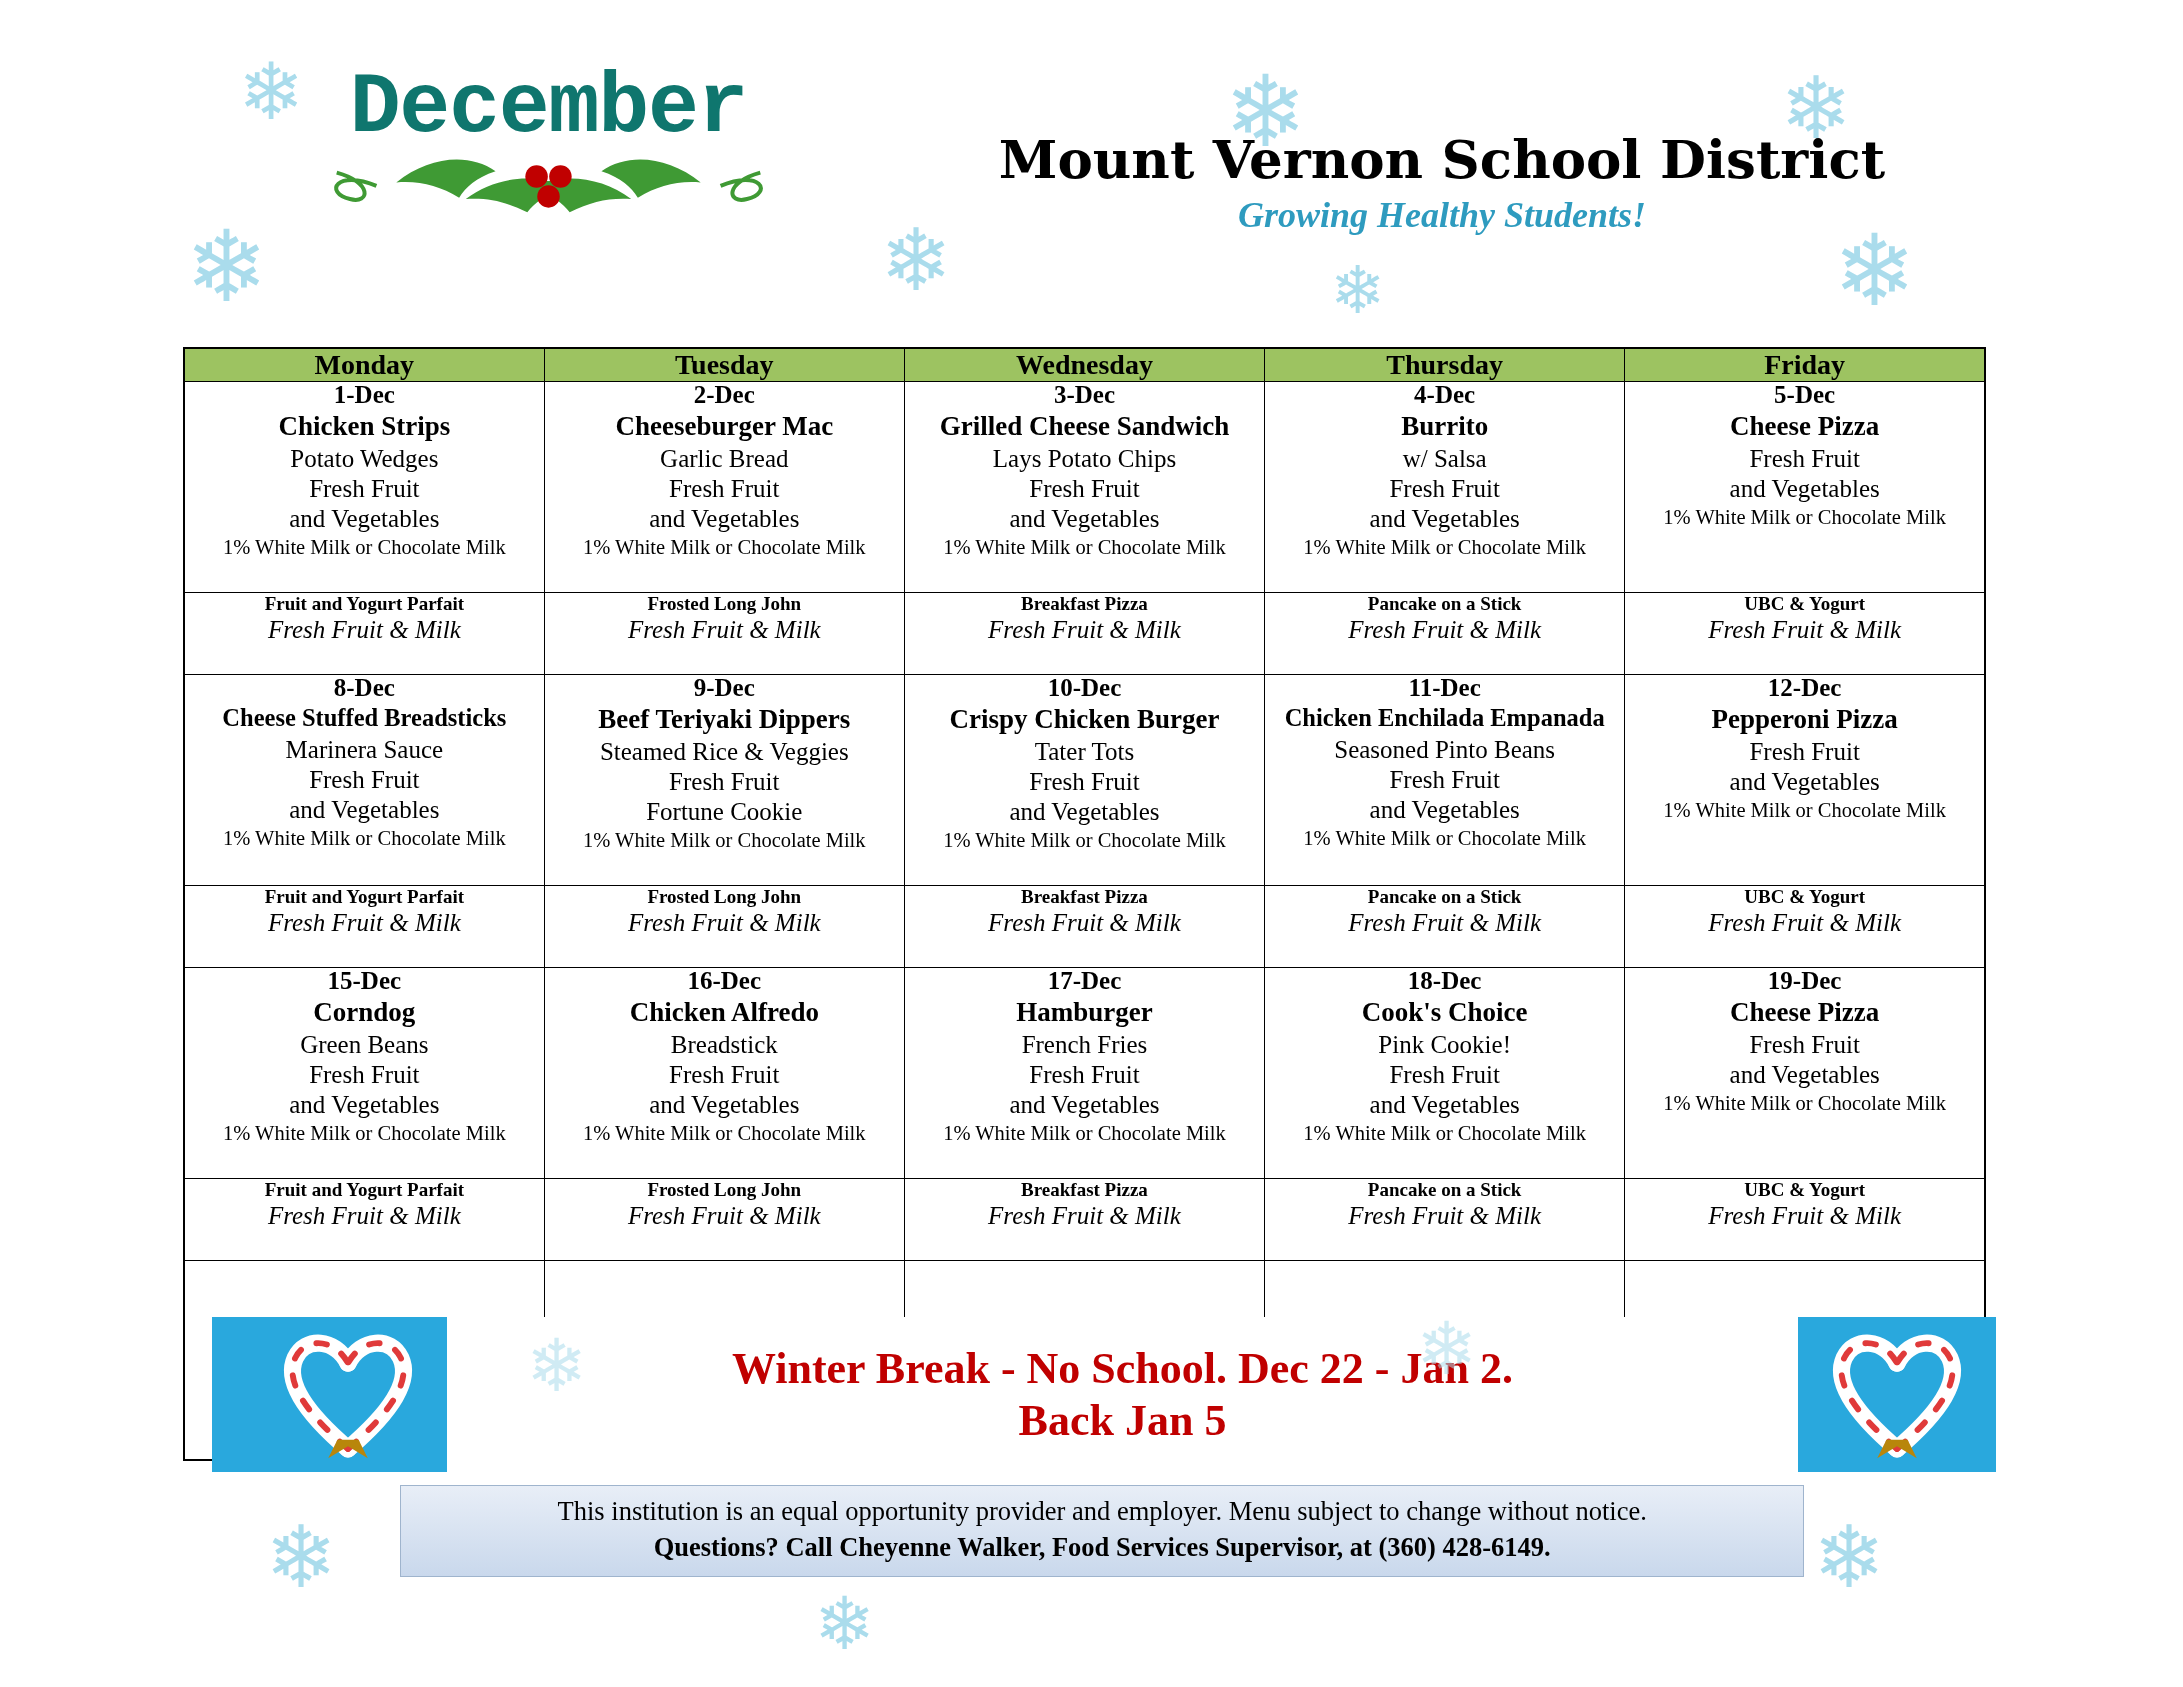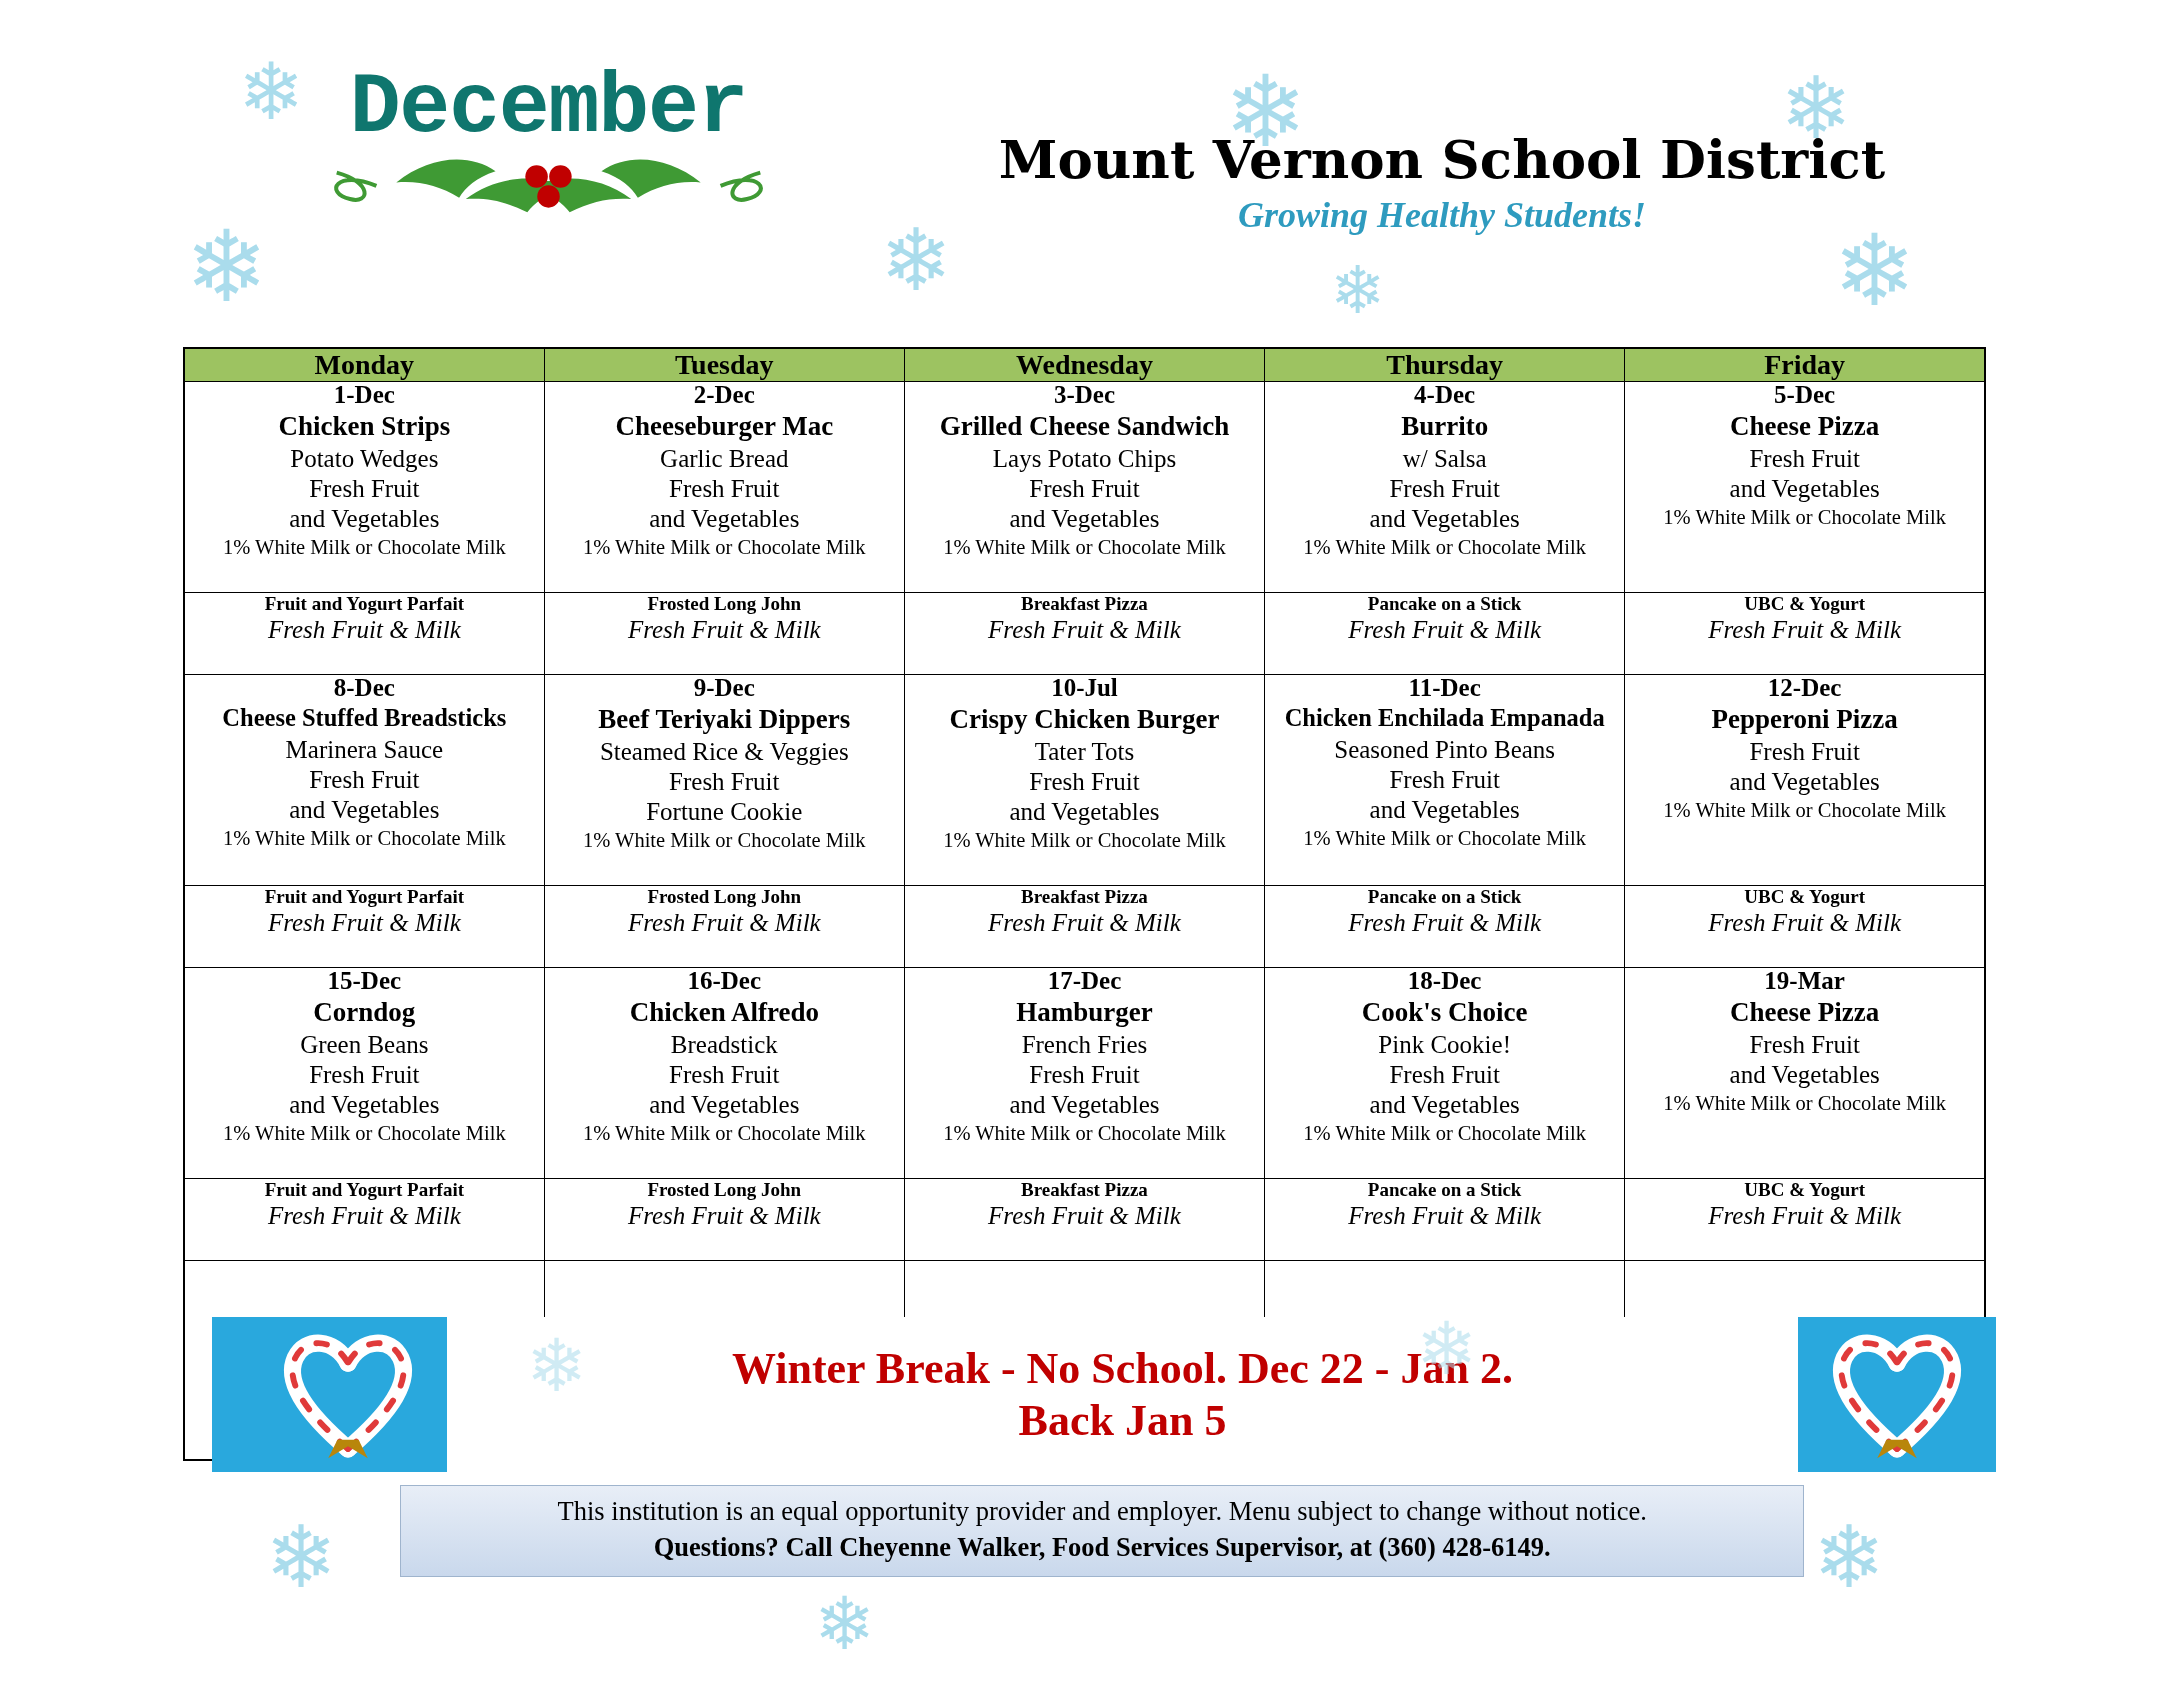--- a/index.html
+++ b/index.html
@@ -350,21 +350,21 @@
         </td>
         <td class="daycell">
           <div class="date">9-Dec</div>
           <div class="entree">Beef Teriyaki Dippers</div>
           <div class="side">Steamed Rice &amp; Veggies</div>
           <div class="side">Fresh Fruit</div>
           <div class="side">Fortune Cookie</div>
           <div class="milk">1% White Milk or Chocolate Milk</div>
         </td>
         <td class="daycell">
-          <div class="date">10-Jul</div>
+          <div class="date">10-Dec</div>
           <div class="entree">Crispy Chicken Burger</div>
           <div class="side">Tater Tots</div>
           <div class="side">Fresh Fruit</div>
           <div class="side">and Vegetables</div>
           <div class="milk">1% White Milk or Chocolate Milk</div>
         </td>
         <td class="daycell">
           <div class="date">11-Dec</div>
           <div class="entree small">Chicken Enchilada Empanada</div>
           <div class="side">Seasoned Pinto Beans</div>
@@ -431,21 +431,21 @@
         </td>
         <td class="daycell">
           <div class="date">18-Dec</div>
           <div class="entree">Cook's Choice</div>
           <div class="side">Pink Cookie!</div>
           <div class="side">Fresh Fruit</div>
           <div class="side">and Vegetables</div>
           <div class="milk">1% White Milk or Chocolate Milk</div>
         </td>
         <td class="daycell">
-          <div class="date">19-Mar</div>
+          <div class="date">19-Dec</div>
           <div class="entree">Cheese Pizza</div>
           <div class="side">Fresh Fruit</div>
           <div class="side">and Vegetables</div>
           <div class="milk">1% White Milk or Chocolate Milk</div>
         </td>
       </tr>
 
       <tr>
         <td class="bfcell">
           <div class="bf-name">Fruit and Yogurt Parfait</div>

